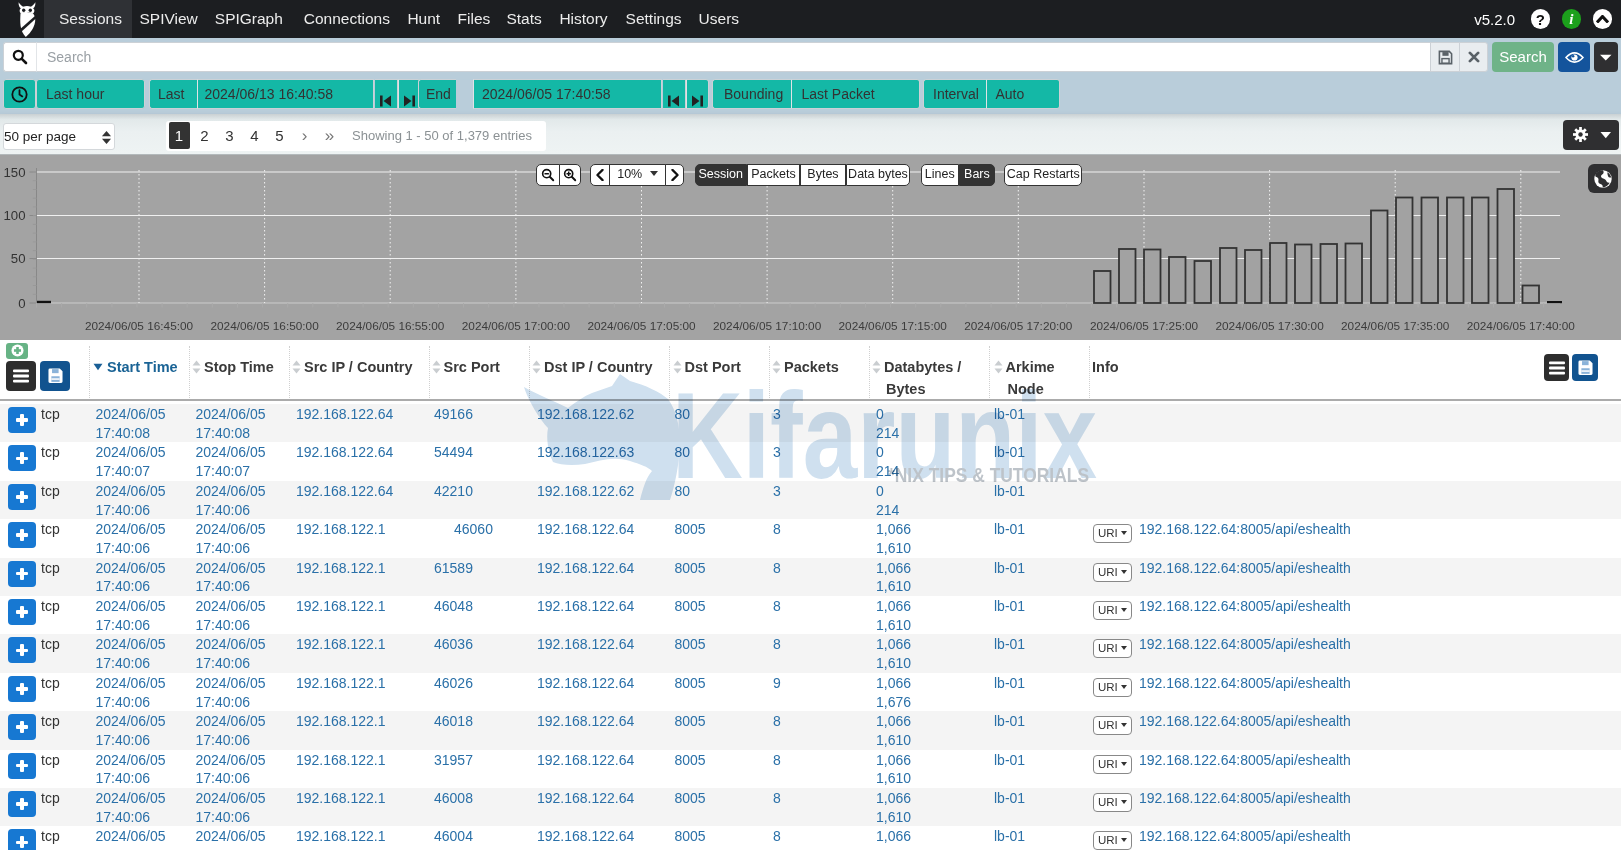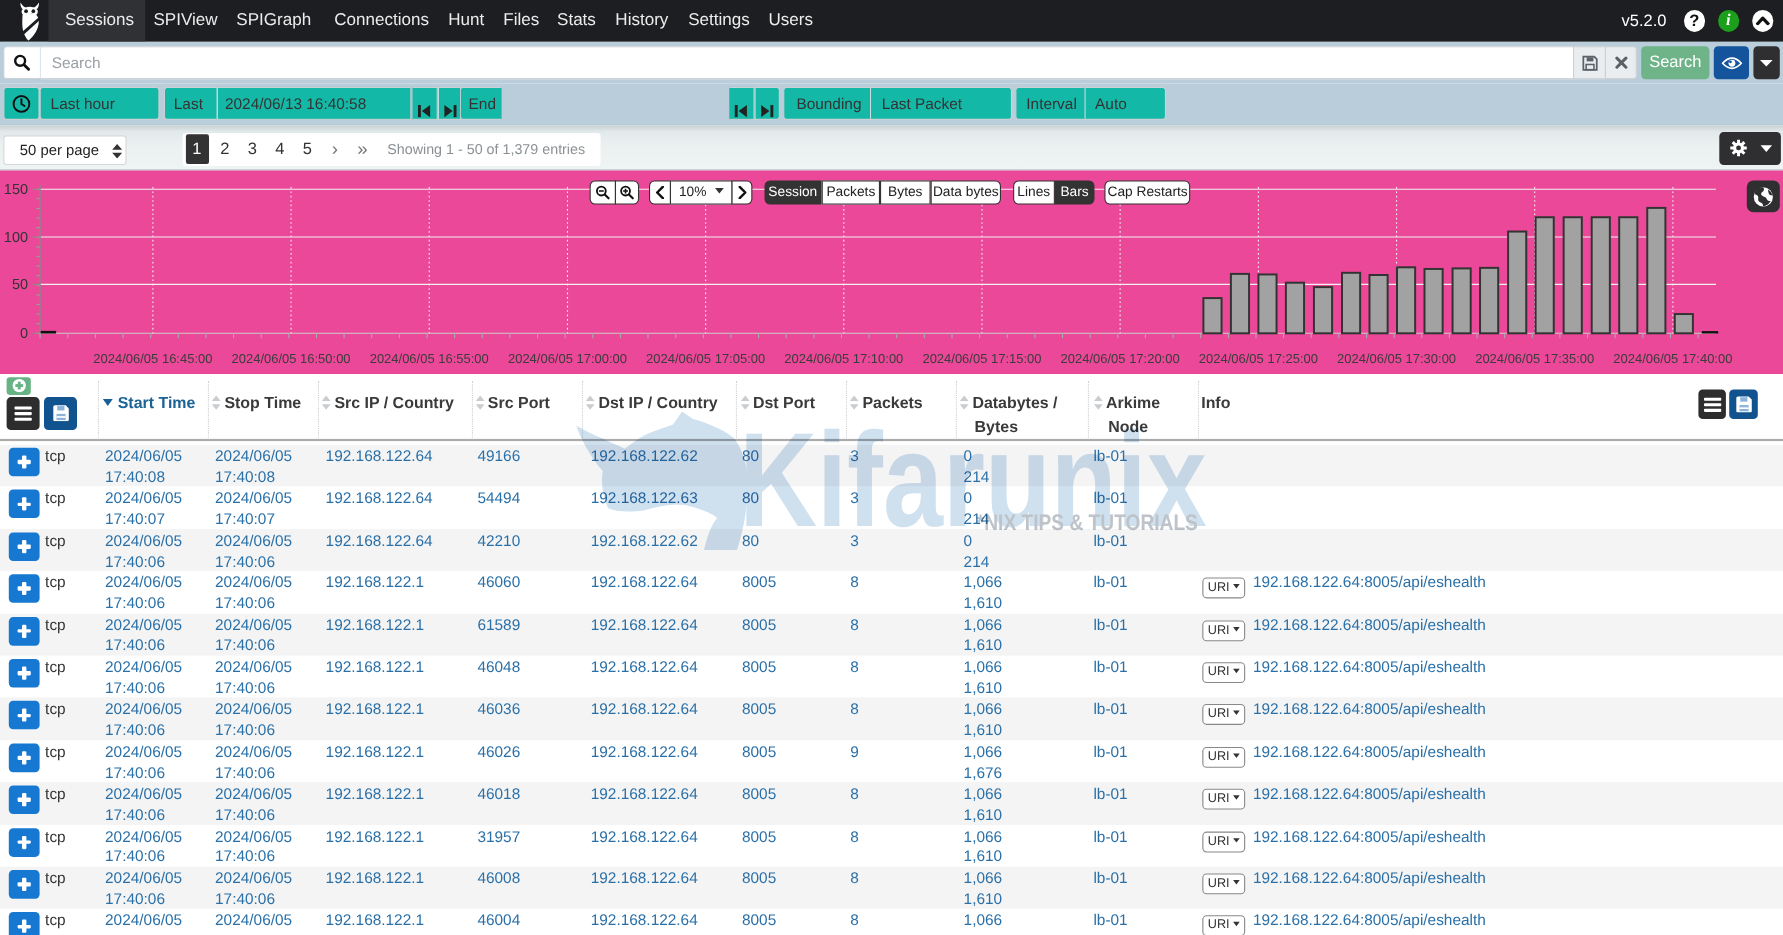--- a/index.html
+++ b/index.html
@@ -14,27 +14,27 @@
 .sgroup { position:absolute; left:3px; top:4px; height:30px; display:flex; }
 .sicon { width:34px; height:30px; background:#fff; border:1px solid #ccd1d6; border-right:1px solid #e2e5e8; border-radius:3px 0 0 3px; display:flex; align-items:center; justify-content:center; }
 .sinput { width:1393px; height:30px; background:#fff; border:1px solid #ccd1d6; border-left:none; border-right:none; color:#9aa0a5; font-size:14px; line-height:28px; padding-left:10px; }
 .sbtn { width:29px; height:30px; background:#e9edf0; border:1px solid #ccd1d6; border-right:none; display:flex; align-items:center; justify-content:center; }
 .btn-search { position:absolute; left:1492px; top:4px; width:62px; height:30px; background:#6fb388; border-radius:4px; color:#fff; font-size:15px; text-align:center; line-height:29px; }
 .btn-eye { position:absolute; left:1558px; top:4px; width:32px; height:30px; background:#14549c; border-radius:4px; }
 .btn-caret { position:absolute; left:1594px; top:4px; width:24px; height:30px; background:#2f2f31; border-radius:4px; }
 .timebar { position:absolute; left:0; top:76px; width:1621px; height:38px; background:#b9cdda; }
 .tbox { position:absolute; top:3px; height:30px; background:#14b8a6; border:1px solid #ccd1d6; font-size:14px; color:#333; line-height:28px; }
 .pagerbar { position:absolute; left:0; top:114px; width:1621px; height:41px; background:linear-gradient(180deg,#c9d0d3 0%,#e2e9ea 14%,#ebf0f1 45%,#eef3f3 100%); border-bottom:1px solid #b3b9bb; box-shadow:0 3px 5px rgba(110,120,128,0.45); }
-.perpage { position:absolute; left:3px; top:9px; width:112px; height:26.5px; background:#fff; border:1px solid #d4d8db; border-radius:3px; font-size:13.5px; color:#222; line-height:25px; padding-left:14px; }
+.perpage { position:absolute; left:3px; top:9px; width:112px; height:26.5px; background:#fff; border:1px solid #d4d8db; border-radius:3px; font-size:13.5px; color:#222; line-height:25px; }
 .pagebox { position:absolute; left:166px; top:6.5px; height:30px; background:#fff; border-radius:3px; display:flex; align-items:center; }
 .pg { min-width:20px; height:27px; line-height:27px; text-align:center; font-size:15px; color:#333; margin:0 2.5px; }
 .pg.active { background:#333; color:#fff; border-radius:2px; min-width:21px; }
 .showing { color:#8b9194; font-size:13px; padding:0 14px 0 10px; }
 .gearbtn { position:absolute; left:1563px; top:6px; width:56px; height:30px; background:#2f2f31; border-radius:4px; }
-.chart { position:absolute; left:0; top:155px; width:1621px; height:185px; background:#ec4899; }
+.chart { position:absolute; left:0; top:155px; width:1621px; height:185px; background:#a3a3a3; }
 .cbtn { position:absolute; top:9px; height:21.5px; border:1px solid #333; background:#fff; color:#222; font-size:12.5px; line-height:19.5px; text-align:center; white-space:nowrap; overflow:hidden; }
 .cbtn.dark { background:#333; color:#fff; border-color:#333; }
 .globebtn { position:absolute; left:1588px; top:9px; width:30px; height:29px; background:#2f2f31; border-radius:6px; }
 .tablewrap { position:absolute; left:0; top:340px; width:1621px; height:510px; }
 .hcell { position:absolute; font-weight:bold; color:#3a3a3a; font-size:14.5px; line-height:21.5px; white-space:nowrap; }
 .hcell.sorted { color:#1a6395; }
 .rows { position:absolute; left:0; top:64px; width:1621px; height:446px; overflow:hidden; }
 .row { position:absolute; left:0; width:1621px; height:38.4px; }
 .row.odd { background:#f4f4f4; }
 .cell { position:absolute; top:1px; line-height:18.7px; color:#2a70a8; font-size:14px; white-space:nowrap; }
@@ -121,20 +121,21 @@
 <div class="tbox" style="left:196.5px;width:177px;padding-left:7px;border-left:1px solid #e0e3e6">2024/06/13 16:40:58</div>
 <div class="tbox" style="left:374.5px;width:23px;text-align:center;padding-top:8px;border-left:none"><svg width="13" height="12" viewBox="0 0 13 12">
         <rect x="1" y="0.5" width="2.6" height="11" fill="#222"></rect>
         <path d="M12 0.5 v11 L4.5 6z" fill="#222"></path>
       </svg></div>
 <div class="tbox" style="left:397.5px;width:23.5px;text-align:center;padding-top:8px;border-left:1px solid #e0e3e6;border-radius:0 3px 3px 0"><svg width="13" height="12" viewBox="0 0 13 12">
         <rect x="9.4" y="0.5" width="2.6" height="11" fill="#222"></rect>
         <path d="M1 0.5 v11 L8.5 6z" fill="#222"></path>
       </svg></div>
 <div class="tbox" style="left:418px;width:38px;padding-left:7px;border-right:none;border-radius:3px 0 0 3px">End</div>
+<div class="tbox" style="left:473px;width:189px;padding-left:8px;border-left:1px solid #e0e3e6">2024/06/05 17:40:58</div>
 <div class="tbox" style="left:663px;width:22.5px;text-align:center;padding-top:8px;border-left:none"><svg width="13" height="12" viewBox="0 0 13 12">
         <rect x="1" y="0.5" width="2.6" height="11" fill="#222"></rect>
         <path d="M12 0.5 v11 L4.5 6z" fill="#222"></path>
       </svg></div>
 <div class="tbox" style="left:685.5px;width:23.5px;text-align:center;padding-top:8px;border-left:1px solid #e0e3e6;border-radius:0 3px 3px 0"><svg width="13" height="12" viewBox="0 0 13 12">
         <rect x="9.4" y="0.5" width="2.6" height="11" fill="#222"></rect>
         <path d="M1 0.5 v11 L8.5 6z" fill="#222"></path>
       </svg></div>
 <div class="tbox" style="left:712px;width:78.5px;padding-left:11px;border-right:none;border-radius:3px 0 0 3px">Bounding</div>
 <div class="tbox" style="left:790.5px;width:129px;padding-left:10px;border-left:1px solid #e0e3e6;border-radius:0 3px 3px 0">Last Packet</div>
@@ -457,21 +458,21 @@
         <div class="cell" style="left:773px">3</div>
         <div class="cell" style="left:876px">0<br>214</div>
         <div class="cell" style="left:994px">lb-01</div>
       </div>
 <div class="row" style="top:115.2px">
         <div class="plusbtn"></div>
         <div class="cell dark" style="left:41px">tcp</div>
         <div class="cell" style="left:95.5px">2024/06/05<br>17:40:06</div>
         <div class="cell" style="left:195.5px">2024/06/05<br>17:40:06</div>
         <div class="cell" style="left:296px">192.168.122.1</div>
-        <div class="cell" style="left:434px">46060</div>
+        <div class="cell" style="left:454px">46060</div>
         <div class="cell" style="left:537px">192.168.122.64</div>
         <div class="cell" style="left:674.5px">8005</div>
         <div class="cell" style="left:773px">8</div>
         <div class="cell" style="left:876px">1,066<br>1,610</div>
         <div class="cell" style="left:994px">lb-01</div>
         <div class="cell" style="left:1093px"><span class="uribtn">URI <span style="display:inline-block;vertical-align:2px;width:0;height:0;border-left:3.5px solid transparent;border-right:3.5px solid transparent;border-top:4px solid #333"></span></span>192.168.122.64:8005/api/eshealth</div>
       </div>
 <div class="row odd" style="top:153.6px">
         <div class="plusbtn"></div>
         <div class="cell dark" style="left:41px">tcp</div>

